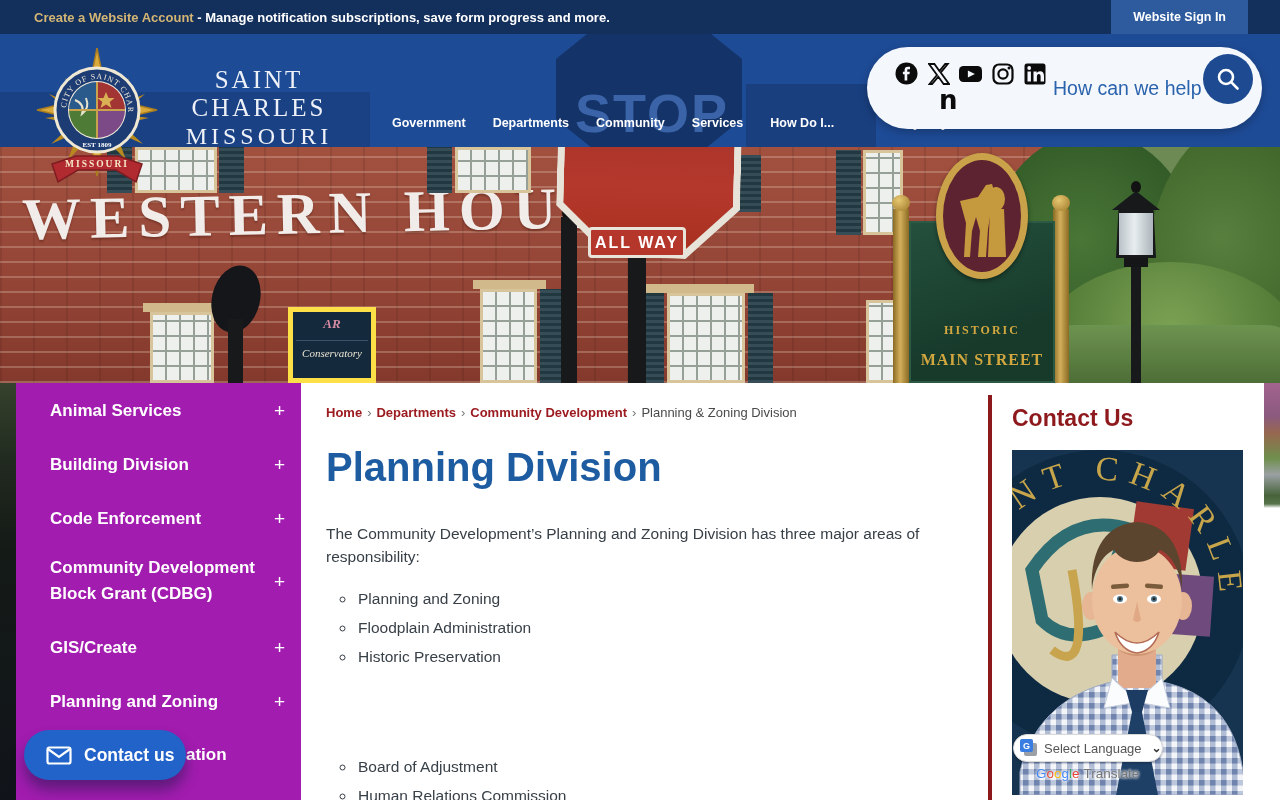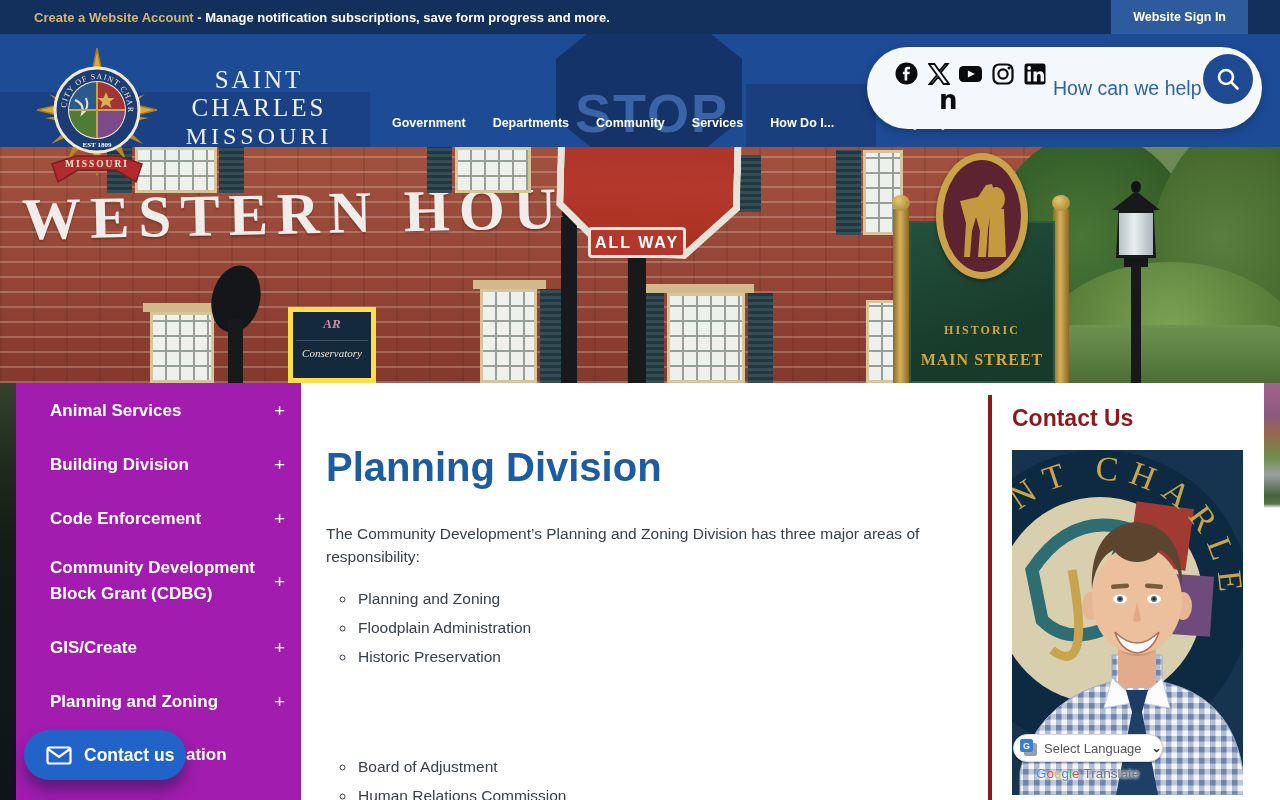--- a/index.html
+++ b/index.html
@@ -290,20 +290,23 @@
       </div>
       <div class="side-item" style="top:306px;">
         <span class="lbl">Planning and Zoning</span>
         <span class="plus">+</span>
       </div>
       <div class="side-item hiddenrow" style="top:359px;">
         <span class="lbl">ation</span>
       </div>
     </div>
 
+    <div id="breadcrumb">
+      <a>Home</a><span class="sep">›</span><a>Departments</a><span class="sep">›</span><a>Community Development</a><span class="sep">›</span><span class="cur">Planning &amp; Zoning Division</span>
+    </div>
 
     <h1 id="pagetitle">Planning Division</h1>
     <p class="para" id="para1">The Community Development’s Planning and Zoning Division has three major areas of responsibility:</p>
     <ul class="blist" id="list1">
       <li>Planning and Zoning</li>
       <li>Floodplain Administration</li>
       <li>Historic Preservation</li>
     </ul>
     <ul class="blist" id="list2">
       <li>Board of Adjustment</li>

